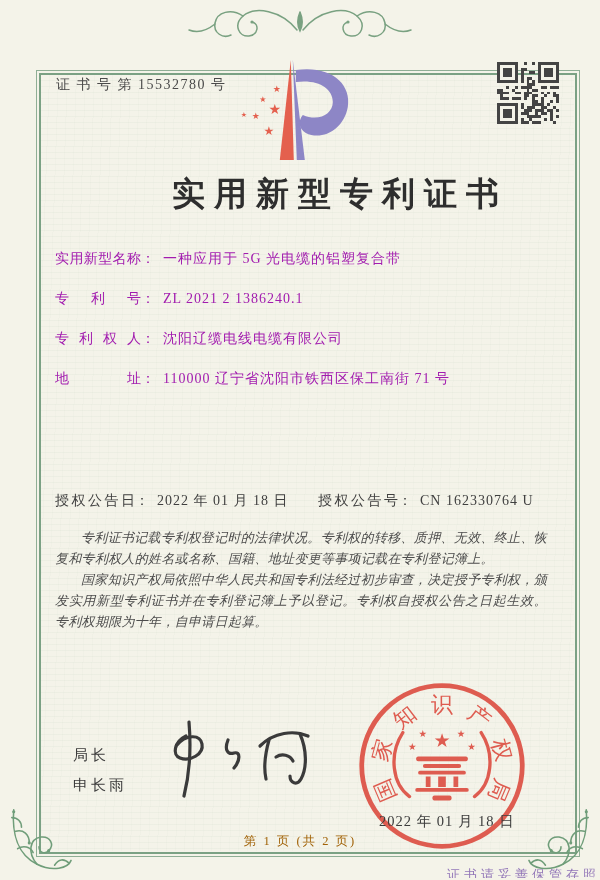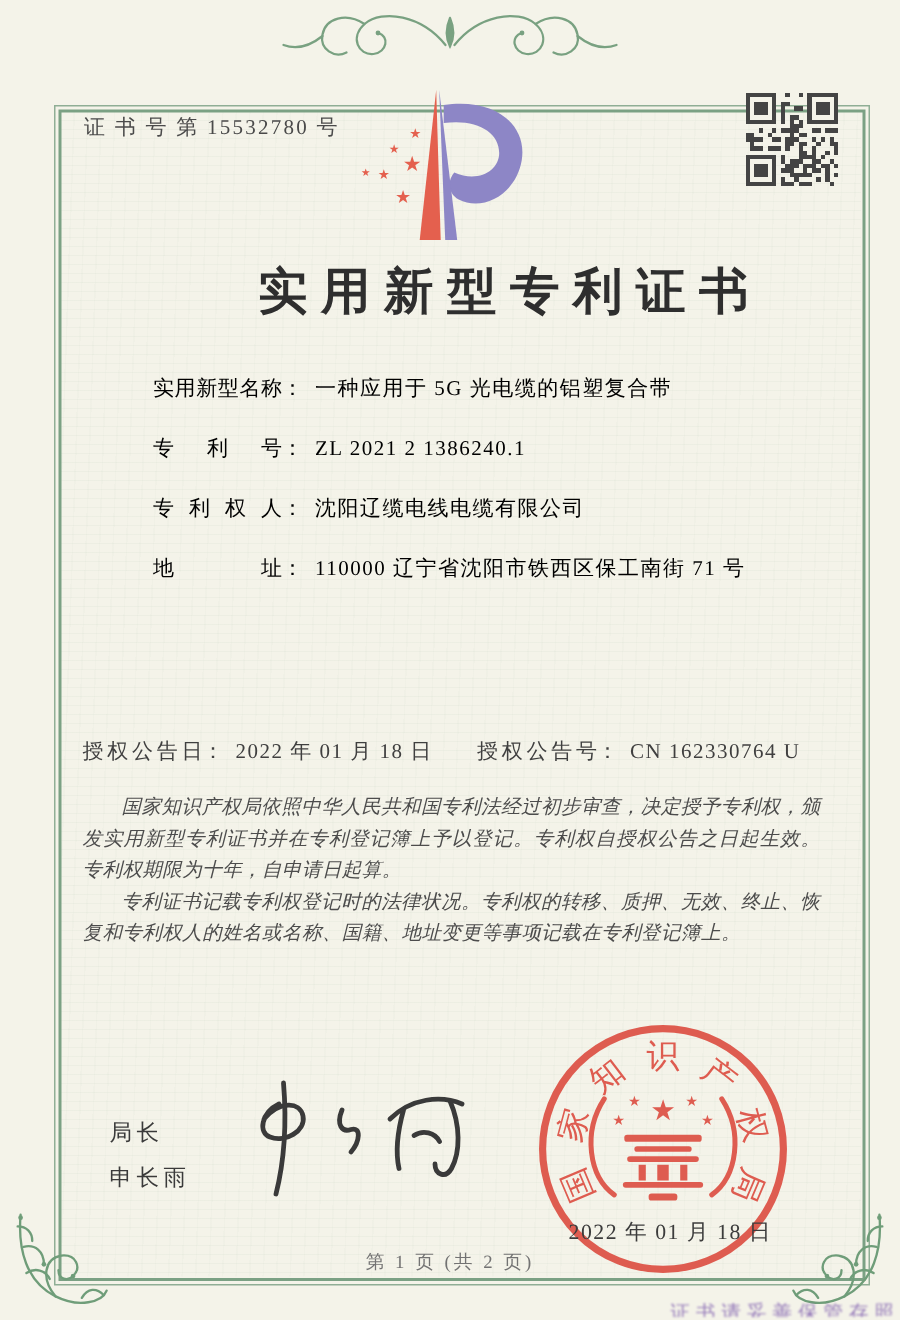--- a/index.html
+++ b/index.html
@@ -14,40 +14,40 @@
          background:repeating-linear-gradient(180deg, rgba(122,160,130,.06) 0 1px, transparent 1px 6px),
                     repeating-linear-gradient(92deg, rgba(122,160,130,.03) 0 1px, transparent 1px 9px);
          pointer-events:none;}
   
   .cert-no{position:absolute;left:56px;top:76px;font-size:14px;letter-spacing:1.5px;color:#4a4a4a;}
   .logo{position:absolute;left:50%;top:56px;transform:translateX(-54%);}
   .qr{position:absolute;left:497px;top:62px;width:62px;height:62px;}
   .title{position:absolute;left:0;top:172px;width:100%;text-align:center;
          font-size:33px;font-weight:700;letter-spacing:9px;color:#2e2e2e;margin-left:40px;}
   
-  .fields{position:absolute;left:55px;top:250px;right:45px;font-size:14px;color:#000000;margin-left:47px;}
+  .fields{position:absolute;left:55px;top:250px;right:45px;font-size:14px;color:#a21caf;}
   .row{height:40px;}
   .lbl{display:inline-block;width:86px;text-align:justify;text-align-last:justify;vertical-align:top;}
   .colon{margin-right:8px;}
   .val{letter-spacing:1px;}
   .grant{position:absolute;left:55px;top:492px;right:40px;font-size:14px;white-space:nowrap;}
   .grant .lbl{width:80px;}
   .pair2{margin-left:26px;}
   
   .paras{position:absolute;left:55px;top:527px;right:53px;}
   .paras p{margin:0;font-size:13px;line-height:1.62;color:#4c4c4c;text-align:justify;
            text-indent:2em;font-style:italic;letter-spacing:.3px;}
   
   .signer{position:absolute;left:56px;top:746px;font-size:15px;letter-spacing:3px;color:#3a3a3a;margin-left:17px;}
   .signer div{margin-bottom:11px;}
   .signature{position:absolute;left:142px;top:712px;}
   .seal{position:absolute;left:356px;top:680px;opacity:.92;}
   .seal-date{position:absolute;left:379px;top:812px;font-size:14.5px;letter-spacing:1px;color:#3c3c3c;}
   .footer{position:absolute;left:0;top:833px;width:100%;text-align:center;font-size:12.5px;
-          letter-spacing:2px;color:#737373;}
+          letter-spacing:2px;color:#a16207;}
   .cropped{position:absolute;left:0;top:866px;width:100%;text-align:right;font-size:13px;
            letter-spacing:4px;color:#4c1d95;height:12px;overflow:hidden;filter:blur(.6px);opacity:.6;}
   
   .orn-top{position:absolute;left:50%;top:2px;transform:translateX(-50%);}
   .orn-bl{position:absolute;left:4px;top:804px;}
   .orn-br{position:absolute;right:4px;top:804px;transform:scaleX(-1);}
   svg text{font-family:"DejaVu Sans","Liberation Sans",sans-serif;}
   svg .cjk{font-family:"Liberation Serif","DejaVu Serif",serif;}
 </style>
 </head>
@@ -270,22 +270,22 @@
     <span class="lbl">地址</span><span class="colon">：</span><span class="val">110000  辽宁省沈阳市铁西区保工南街 71 号</span>
   </div>
 </div>
 
 <div class="grant">
   <span class="lbl">授权公告日</span><span class="colon">：</span><span class="val">2022 年 01 月 18 日</span>
   <span class="pair2"><span class="lbl">授权公告号</span><span class="colon">：</span><span class="val">CN 162330764 U</span></span>
 </div>
 
 <div class="paras">
+  <p>专利证书记载专利权登记时的法律状况。专利权的转移、质押、无效、终止、恢复和专利权人的姓名或名称、国籍、地址变更等事项记载在专利登记簿上。</p>
   <p>国家知识产权局依照中华人民共和国专利法经过初步审查，决定授予专利权，颁发实用新型专利证书并在专利登记簿上予以登记。专利权自授权公告之日起生效。专利权期限为十年，自申请日起算。</p>
-  <p>专利证书记载专利权登记时的法律状况。专利权的转移、质押、无效、终止、恢复和专利权人的姓名或名称、国籍、地址变更等事项记载在专利登记簿上。</p>
 </div>
 
 <div class="signer">
   <div>局长</div>
   <div>申长雨</div>
 </div>
 
 <div class="signature">
   <svg width="190" height="95" viewBox="0 0 190 95">
     <g fill="none" stroke="#3a3a3a" stroke-width="3.2" stroke-linecap="round" stroke-linejoin="round">

